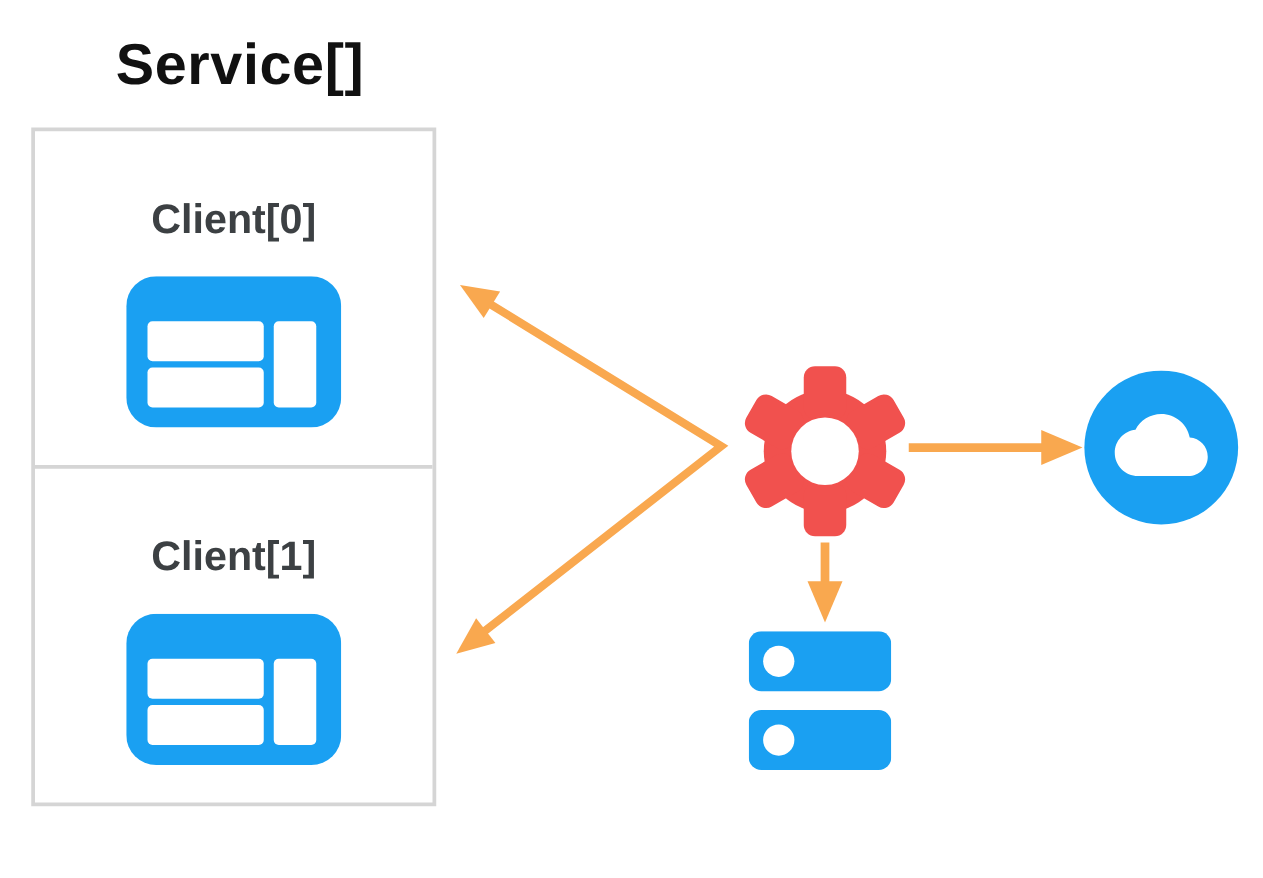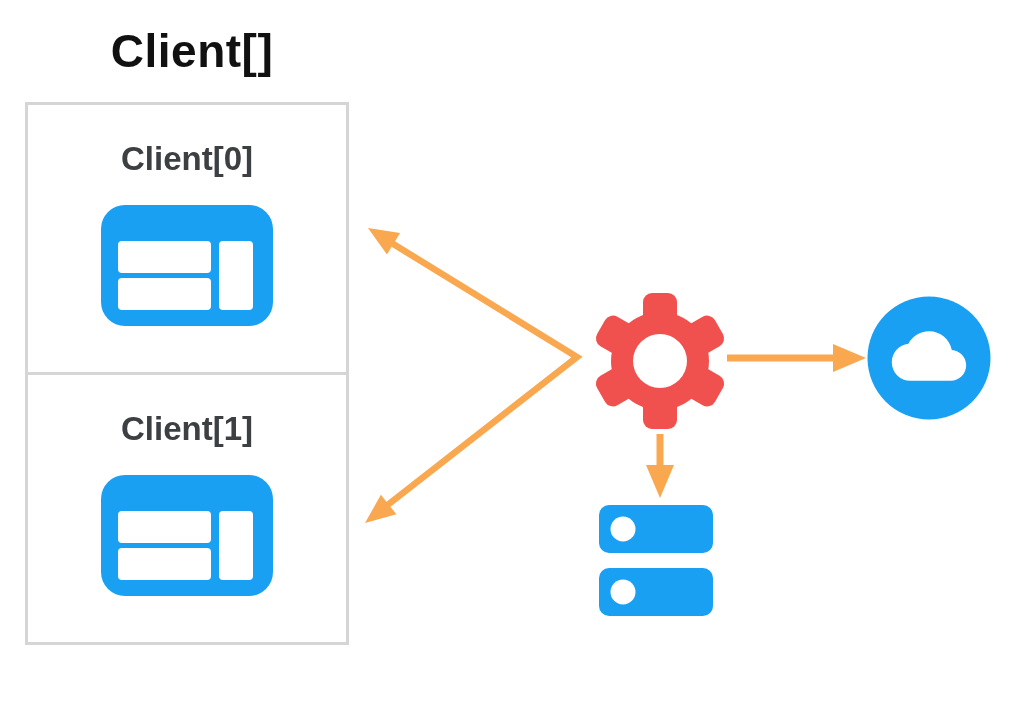--- a/index.html
+++ b/index.html
@@ -35,21 +35,21 @@
     box-sizing: border-box;
     border: 3px solid var(--box_border);
     background: #ffffff;
   }
   .client-cell {
     box-sizing: border-box;
     height: 267px;
     display: flex;
     flex-direction: column;
     align-items: center;
-    padding-top: 34px;
+    padding-top: 50px;
   }
   .client-cell + .client-cell {
     border-top: 3px solid var(--box_border);
   }
   .client-label {
     font-size: 33px;
     font-weight: 600;
     color: var(--dark_text);
     line-height: 40px;
   }
@@ -78,21 +78,21 @@
   .fill-red     { fill: var(--gear_red); }
   .fill-orange  { fill: var(--arrow_orange); }
   .fill-white   { fill: #ffffff; }
   .stroke-orange { stroke: var(--arrow_orange); }
 </style>
 </head>
 <body>
 
 <div class="canvas">
 
-  <div class="diagram-title">Client[]</div>
+  <div class="diagram-title">Service[]</div>
 
   <div class="clients-box">
     <div class="client-cell">
       <div class="client-label">Client[0]</div>
       <svg class="client-icon" width="172" height="121" viewBox="0 0 172 121">
         <rect x="0" y="0" width="172" height="121" rx="24" class="fill-blue"></rect>
         <rect x="17" y="36" width="93" height="32" rx="4" class="fill-white"></rect>
         <rect x="17" y="73" width="93" height="32" rx="4" class="fill-white"></rect>
         <rect x="118" y="36" width="34" height="69" rx="4" class="fill-white"></rect>
       </svg>

